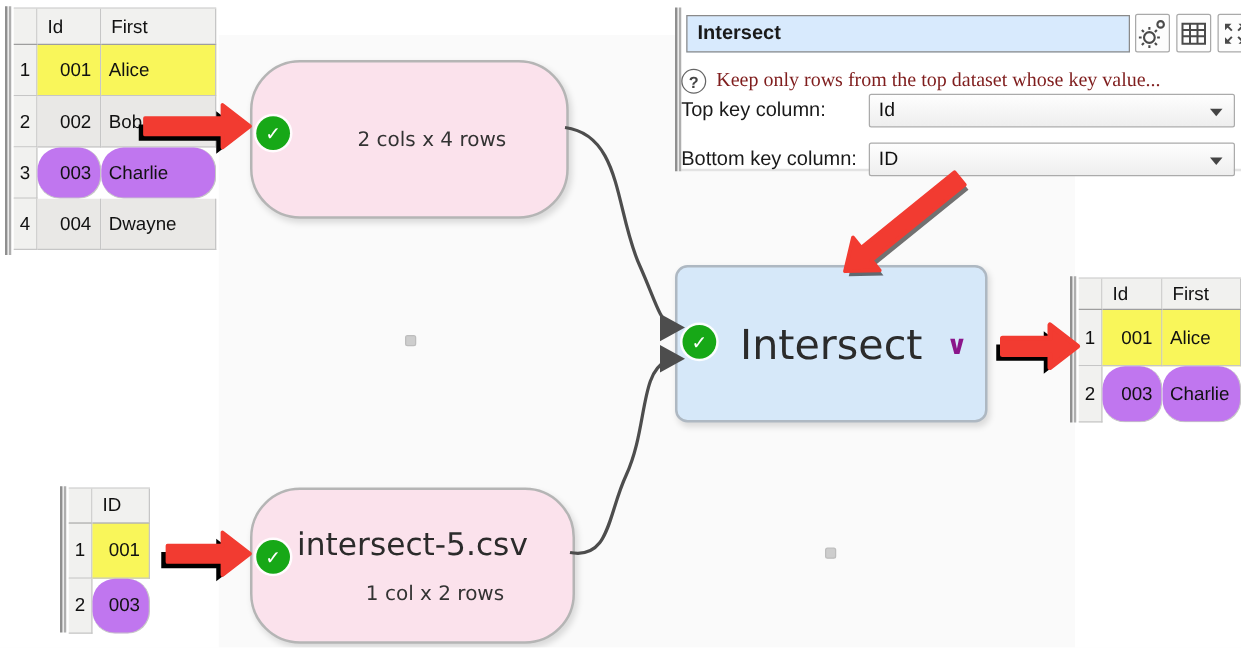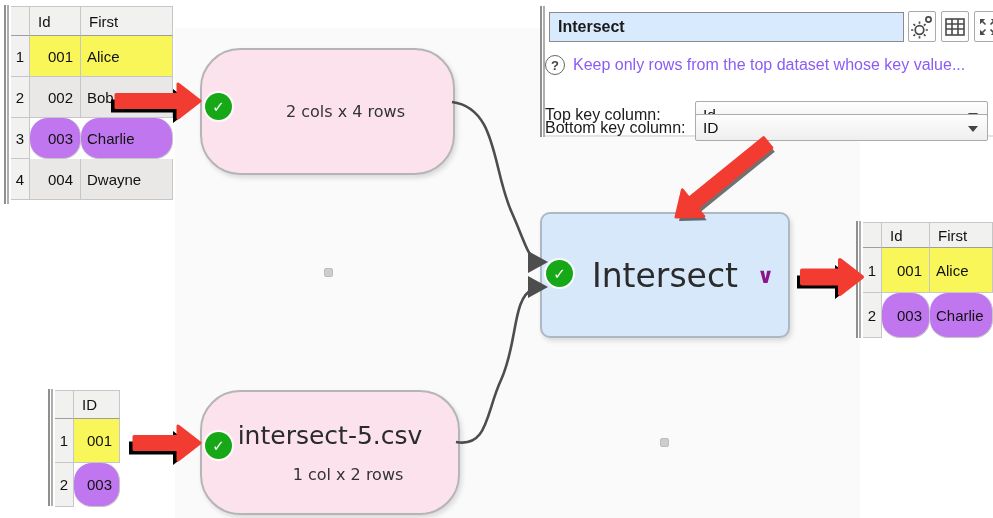--- a/index.html
+++ b/index.html
@@ -63,21 +63,21 @@
            font-family:"Liberation Sans", sans-serif; }
   .tool-btns { position:absolute; left:368px; top:5px; display:flex; gap:5px; }
   .tool-btn { width:28px; height:31px; border:1px solid #a9a9a9; background:#fdfdfd;
            border-radius:2px; display:flex; align-items:center; justify-content:center;
            cursor:pointer; }
   .help-row { position:absolute; left:5px; top:49px; display:flex; align-items:center;
            gap:8px; width:445px; }
   .qicon { width:20px; height:20px; border:1.5px solid #666; border-radius:50%;
            color:#444; font-size:13px; font-weight:600; display:flex; flex:none;
            align-items:center; justify-content:center; }
-  .help-text { font-size:16px; color:#8b5cf6; white-space:nowrap; overflow:hidden; }
+  .help-text { font-size:16px; color:#7f1d1d; white-space:nowrap; overflow:hidden;font-family:Liberation Serif, serif; }
   .field-row { position:absolute; left:5px; display:flex; align-items:center; }
   .field-row .flabel { font-size:16px; color:#1a1a1a; width:150px; flex:none; }
   .combo { position:relative; width:293px; height:27px; border:1px solid #ababab;
            border-radius:2px; background:linear-gradient(#fefefe,#eeeeee);
            font-size:15.5px; color:#111; padding-left:7px; line-height:25px; cursor:pointer; }
   .combo .tri { position:absolute; right:9px; top:11px; width:0; height:0;
            border-left:5px solid transparent; border-right:5px solid transparent;
            border-top:6px solid #444; }
 
   svg.overlay { position:absolute; left:0; top:0; pointer-events:none; }
@@ -199,21 +199,21 @@
             <path d="M3 19v-5.2L8.2 19z"></path>
               <path d="M19 19h-5.2L19 13.8z"></path>
           </g>
         </svg>
       </div>
     </div>
     <div class="help-row">
       <div class="qicon">?</div>
       <div class="help-text">Keep only rows from the top dataset whose key value...</div>
     </div>
-    <div class="field-row" style="top:95px;">
+    <div class="field-row" style="top:69px;">
       <div class="flabel">Top key column:</div>
       <div class="combo">
         <span>Id</span>
         <span class="tri"></span>
       </div>
     </div>
     <div class="field-row" style="top:108px;">
       <div class="flabel">Bottom key column:</div>
       <div class="combo">
         <span>ID</span>

